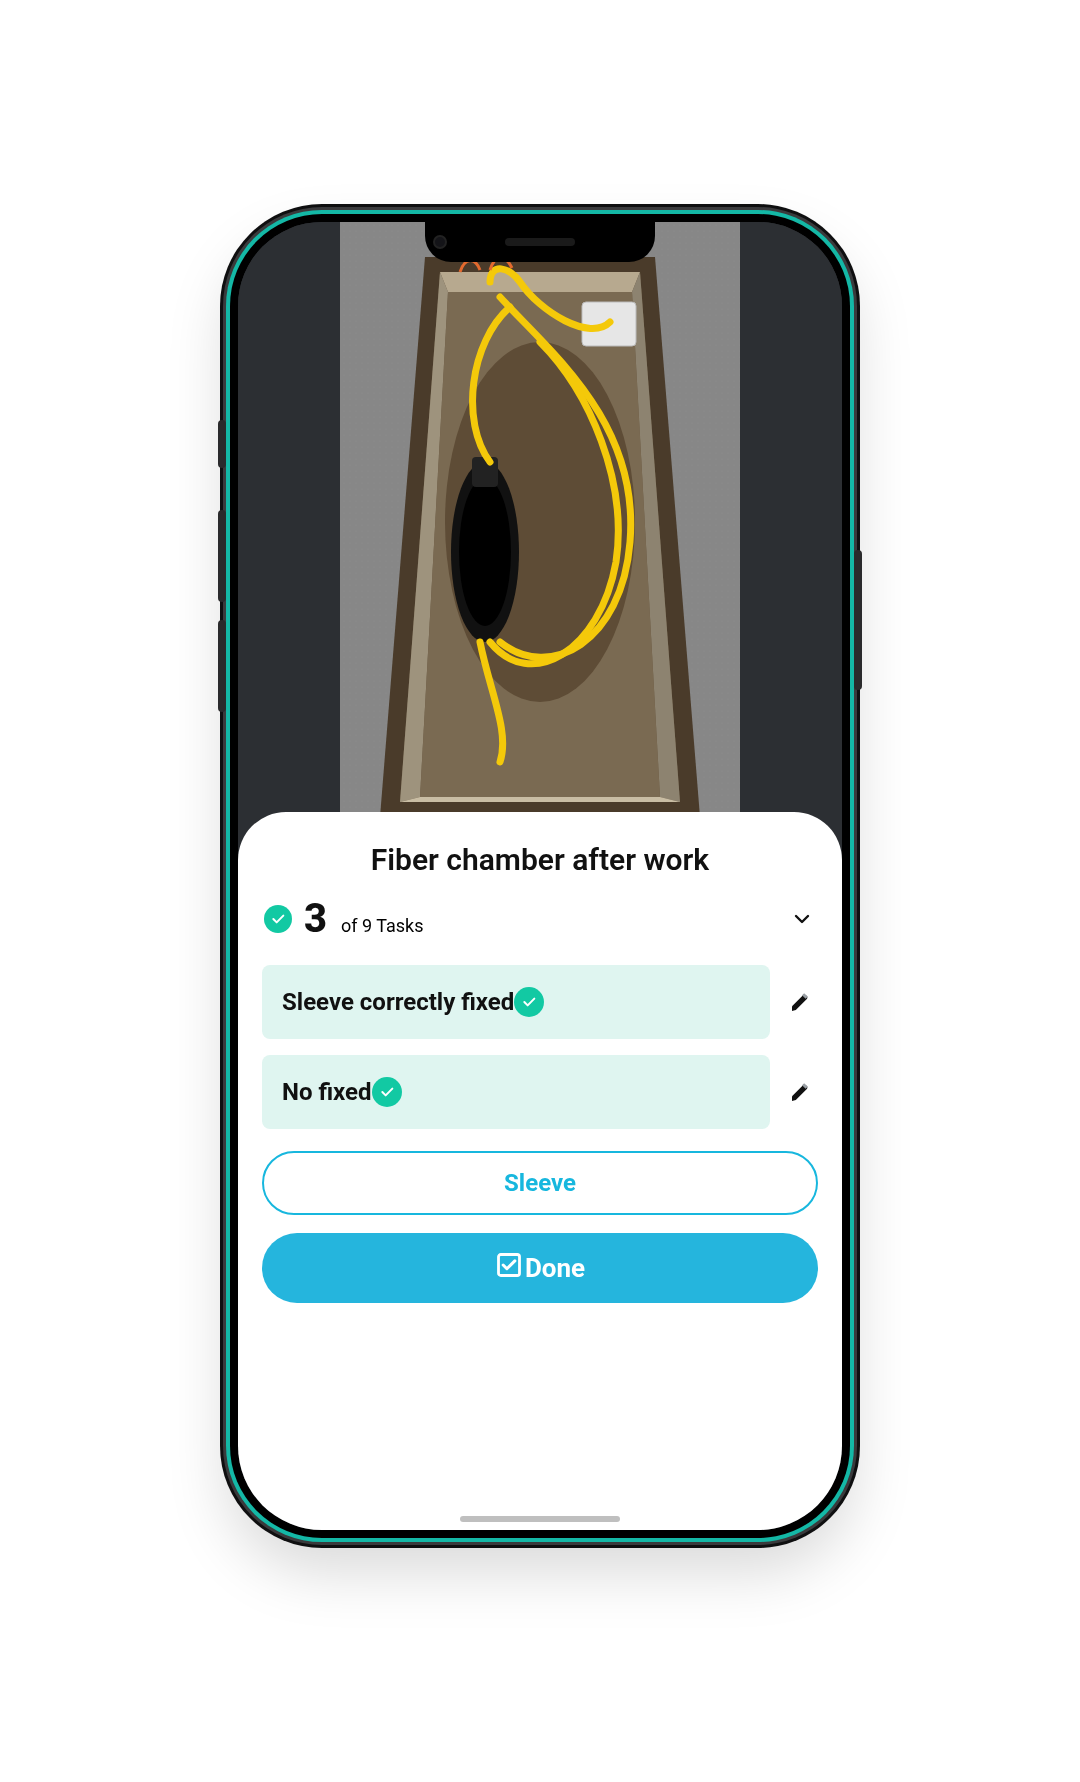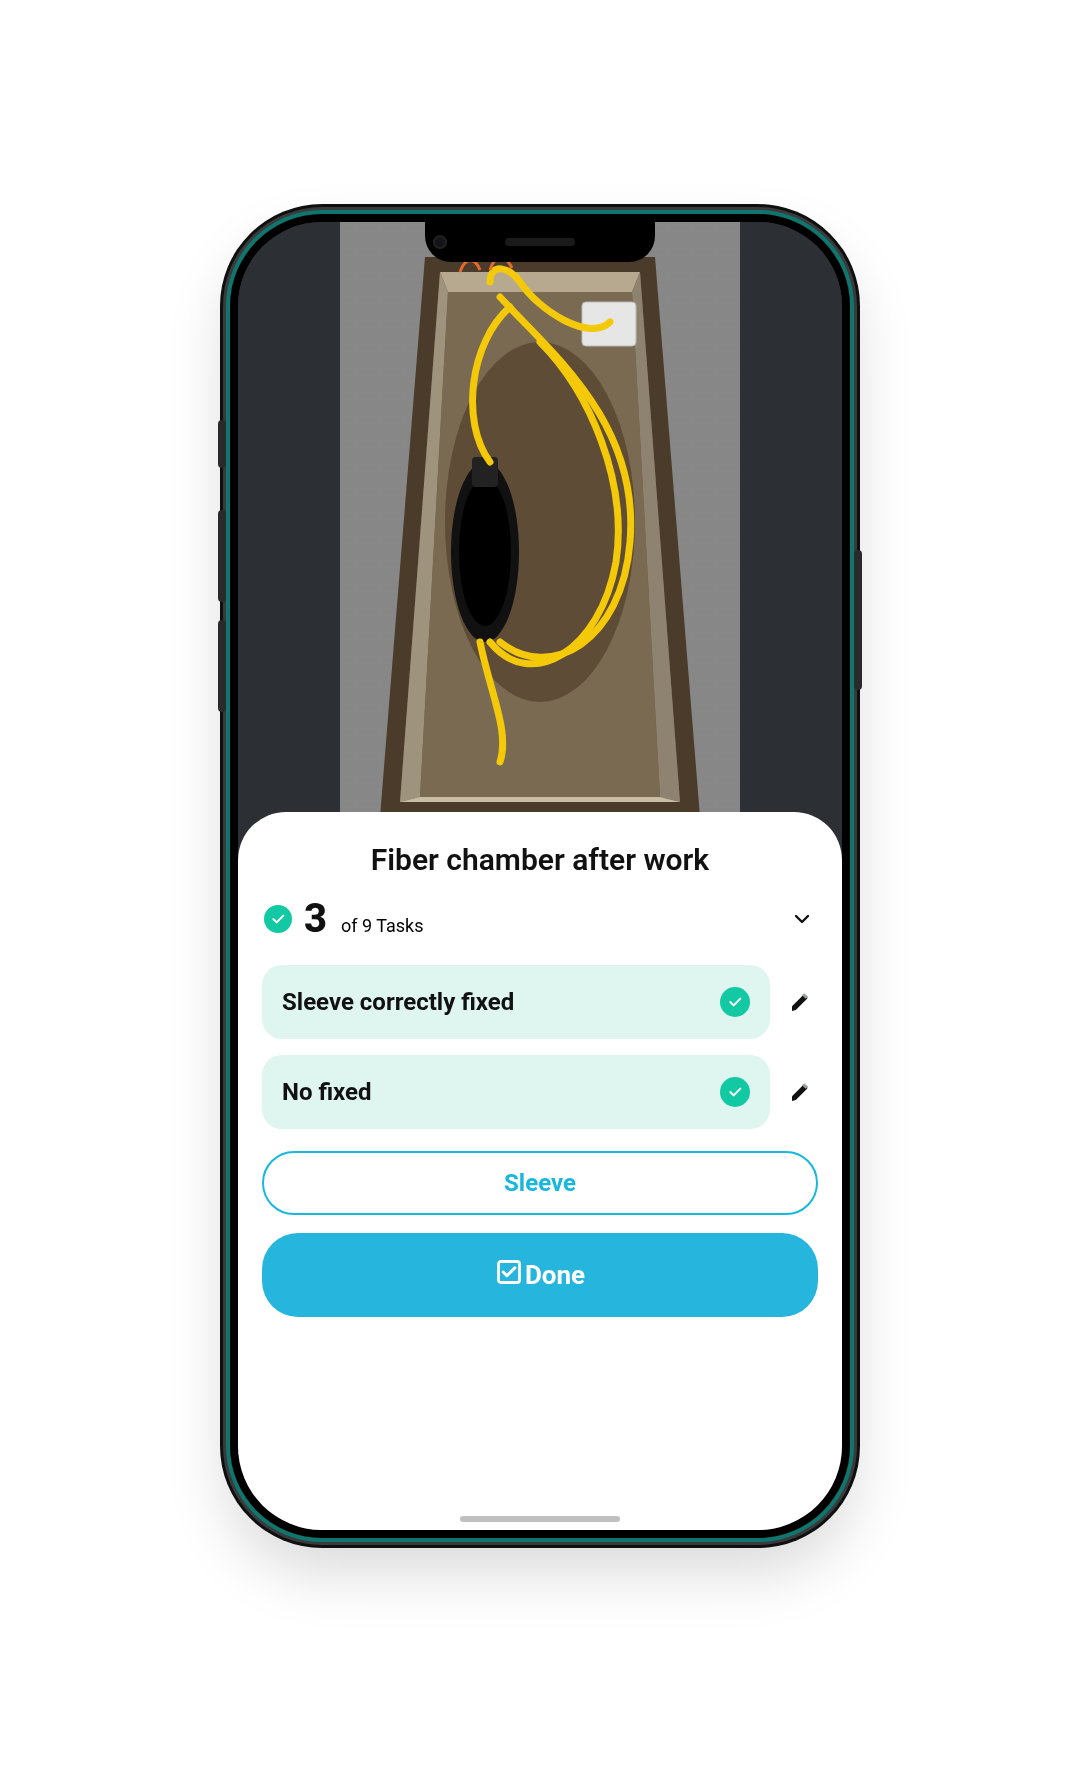--- a/index.html
+++ b/index.html
@@ -10,21 +10,21 @@
     width: 1080px; height: 1782px; position: relative;
   }
 
   .phone {
     position: absolute;
     left: 226px;
     top: 210px;
     width: 628px;
     height: 1332px;
     border-radius: 96px;
-    background: #0f766e;
+    background: #14b8a6;
     box-shadow:
       0 0 0 3px #3a3a3c,
       0 0 0 6px #0f0f10,
       0 30px 60px rgba(0,0,0,0.15);
   }
   .phone-rim {
     position: absolute; inset: 4px;
     border-radius: 92px;
     background: #000;
     overflow: hidden;
@@ -120,23 +120,23 @@
   .chevron { width:28px; height:28px; display:flex; align-items:center; justify-content:center; }
   .chevron svg { width:24px; height:24px; stroke:#111; }
 
   .task-row-wrap {
     display:flex; align-items:center; gap: 14px;
     margin-bottom: 16px;
   }
   .task-pill {
     flex:1;
     background:#dff5f0;
-    border-radius: 20px;
+    border-radius: 8px;
     padding: 22px 20px;
-    display:flex; align-items:center; justify-content:space-between;
+    display:flex; align-items:center; 
   }
   .task-label { font-size: 24px; font-weight:700; color:#111; }
   .task-check {
     width:30px; height:30px; border-radius:50%;
     background:#12c9a3;
     display:flex; align-items:center; justify-content:center;
   }
   .task-check svg { width:16px; height:16px; }
   .edit-btn {
     width:34px; height:34px; display:flex; align-items:center; justify-content:center;
@@ -151,21 +151,21 @@
     border: 2.5px solid #17b7de;
     color:#17b7de;
     background:#fff;
     border-radius: 34px;
     display:flex; align-items:center; justify-content:center;
     font-size:24px; font-weight:700;
   }
 
   .primary-btn {
     margin-top: 18px;
-    height:84px;
+    height:70px;
     background:#25b5dd;
     color:#fff;
     border-radius: 36px;
     display:flex; align-items:center; justify-content:center; gap:2px;
     font-size:26px; font-weight:700;
   }
   .primary-btn svg { width:28px; height:28px; }
 
   
   .home-indicator {

